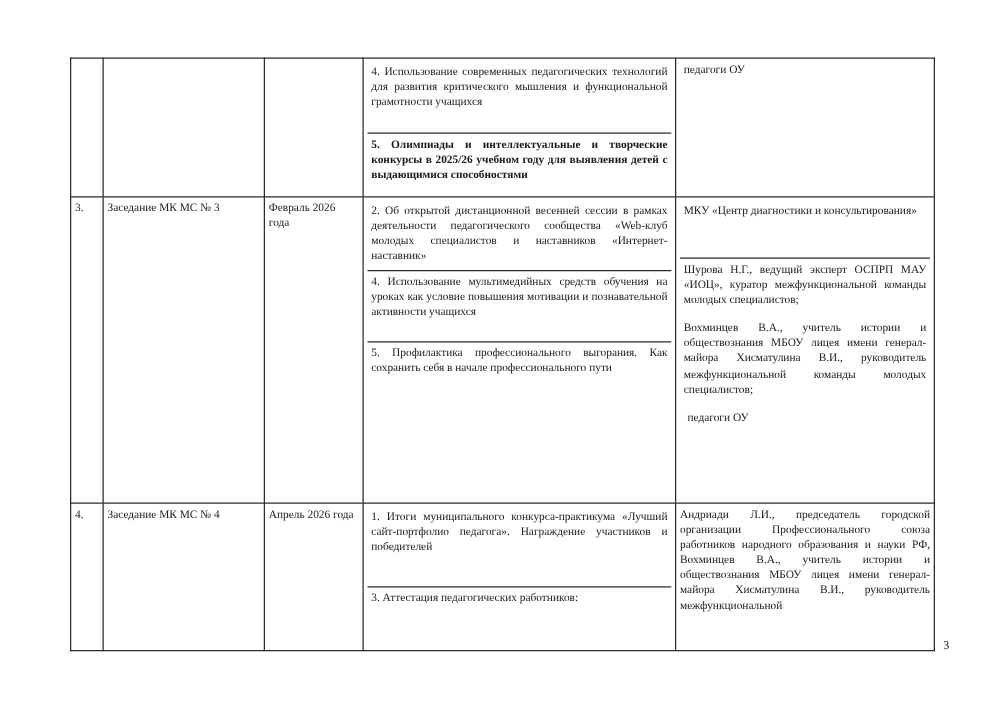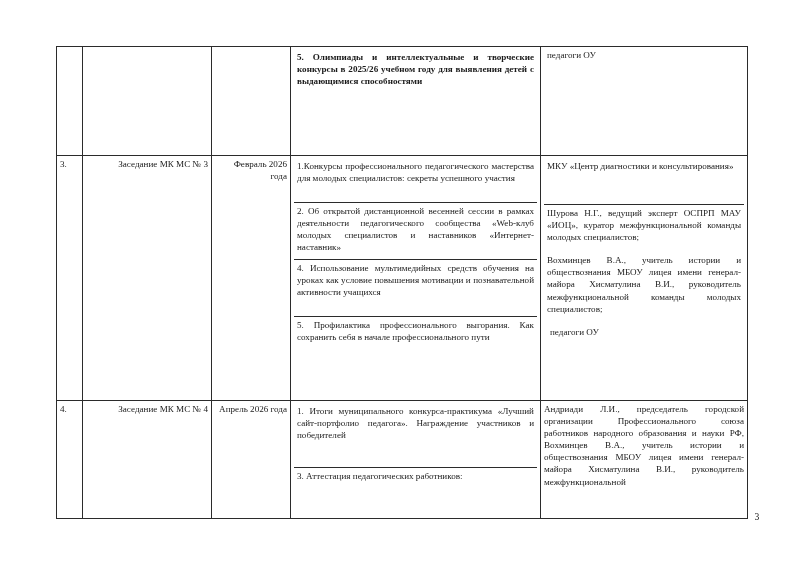--- a/index.html
+++ b/index.html
@@ -42,21 +42,21 @@
   col.c-meeting { width: 129px; }
   col.c-date    { width: 79px; }
   col.c-topics  { width: 250px; }
   col.c-resp    { width: 207px; }
 
   .cell-num {
     text-align: left;
     padding-left: 4px;
   }
   .cell-center {
-    text-align: right;
+    text-align: left;
   }
   .just {
     text-align: justify;
     text-align-last: left;
     hyphens: none;
   }
   .resp-block {
     text-align: justify;
     text-align-last: left;
   }
@@ -116,40 +116,40 @@
     <tbody>
 
       <tr>
         <td class="cell-num" style="height:104px;"></td>
         <td class="cell-center"></td>
         <td class="cell-center"></td>
         <td class="nopad">
           <table class="sub">
             <tbody>
               <tr>
+                <td class="just" style="height:53px;">4. Использование современных педагогических технологий для развития критического мышления и функциональной грамотности учащихся</td>
+              </tr>
+              <tr>
                 <td class="just" style="height:44px;font-weight:bold;">5. Олимпиады и интеллектуальные и творческие конкурсы в 2025/26 учебном году для выявления детей с выдающимися способностями</td>
               </tr>
             </tbody>
           </table>
         </td>
         <td>
           <span class="indent-sm">педагоги ОУ</span>
         </td>
       </tr>
 
       <tr>
         <td class="cell-num" style="height:240px;">3.</td>
         <td class="cell-center">Заседание МК МС № 3</td>
         <td class="cell-center">Февраль 2026 года</td>
         <td class="nopad">
           <table class="sub">
             <tbody>
-              <tr>
-                <td class="just" style="height:40px;">1.Конкурсы профессионального педагогического мастерства для молодых специалистов: секреты успешного участия</td>
-              </tr>
               <tr>
                 <td class="just" style="height:52px;">2. Об открытой дистанционной весенней сессии в рамках деятельности педагогического сообщества «Web-клуб молодых специалистов и наставников «Интернет-наставник»</td>
               </tr>
               <tr>
                 <td class="just" style="height:52px;">4. Использование мультимедийных средств обучения на уроках как условие повышения мотивации и познавательной активности учащихся</td>
               </tr>
               <tr>
                 <td class="just" style="height:42px;">5. Профилактика профессионального выгорания. Как сохранить себя в начале профессионального пути</td>
               </tr>
             </tbody>

